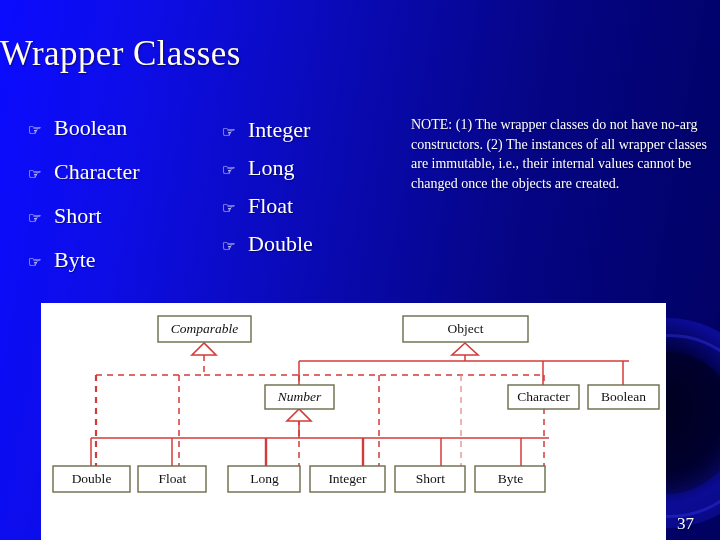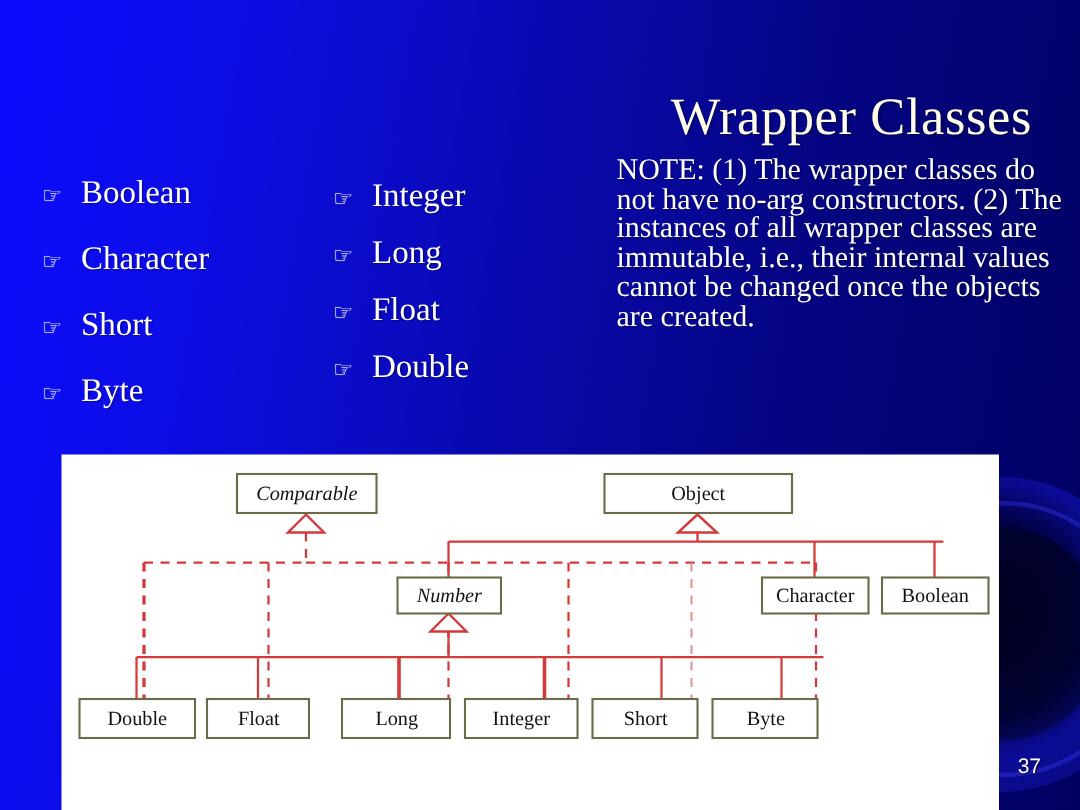--- a/index.html
+++ b/index.html
@@ -50,28 +50,27 @@
     left: 58px; top: 52px; width: 40px; height: 26px;
     background: radial-gradient(ellipse at center, rgba(80,80,255,0.55) 0%, rgba(20,20,150,0.0) 75%);
   }
 
   
   .title {
     position: absolute;
     left: 0;
     top: 34px;
     width: 688px;
-    text-align: right;
+    text-align: left;
     color: #fffce8;
     font-size: 35px;
     line-height: 40px;
     letter-spacing: 0.4px;
     text-shadow: 1px 1px 2px rgba(0,0,0,0.45);
     white-space: nowrap;
-    margin-top: 24px;
   }
 
   
   .col {
     position: absolute;
     color: #ffffff;
   }
   .col-a { left: 28px;  top: 116px; width: 190px; }
   .col-b { left: 222px; top: 118px; width: 180px; }
 
@@ -96,24 +95,24 @@
     font-size: 22px;
     line-height: 24px;
     color: #ffffff;
     text-shadow: 1px 1px 1px rgba(0,0,0,0.35);
   }
 
   
   .note {
     position: absolute;
     left: 411px;
-    top: 104px;
+    top: 115px;
     width: 298px;
     color: #ffffff;
-    font-size: 20px;
+    font-size: 14px;
     line-height: 19.6px;
     text-shadow: 1px 1px 1px rgba(0,0,0,0.35);
   }
 
   
   .panel {
     position: absolute;
     left: 41px;
     top: 303px;
     width: 625px;
@@ -154,24 +153,24 @@
   .arrow-head {
     fill: #ffffff;
     stroke: #d43a3a;
     stroke-width: 1.6;
   }
 
   
   .slide-no {
     position: absolute;
     right: 26px;
-    top: 502px;
-    color: #ffffff;
-    font-size: 14px;
-    font-family: Liberation Sans, sans-serif;
+    top: 514px;
+    color: #ffffff;
+    font-size: 17px;
+    font-family: Liberation Serif, serif;
     text-shadow: 1px 1px 1px rgba(0,0,0,0.5);
   }
 </style>
 </head>
 <body>
 
 <div id="slide">
 
   <div class="globe-wrap">
     <div class="globe-ring ring1"></div>

